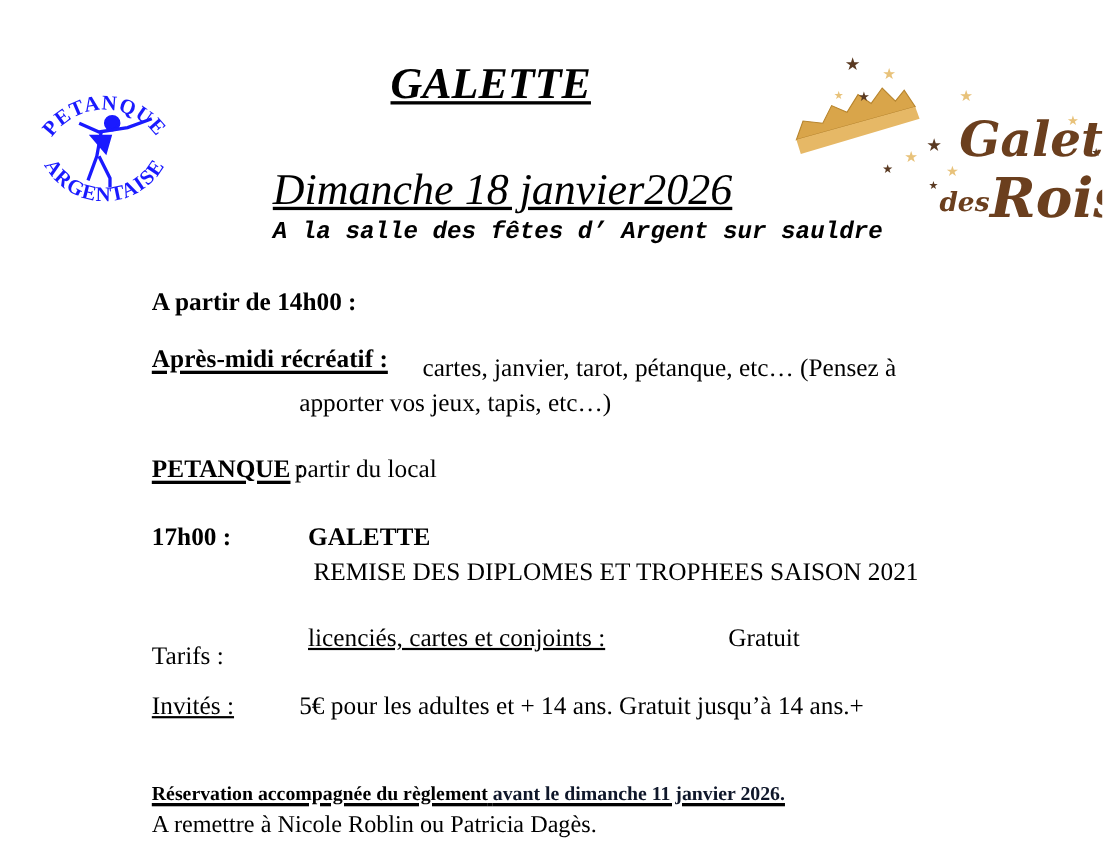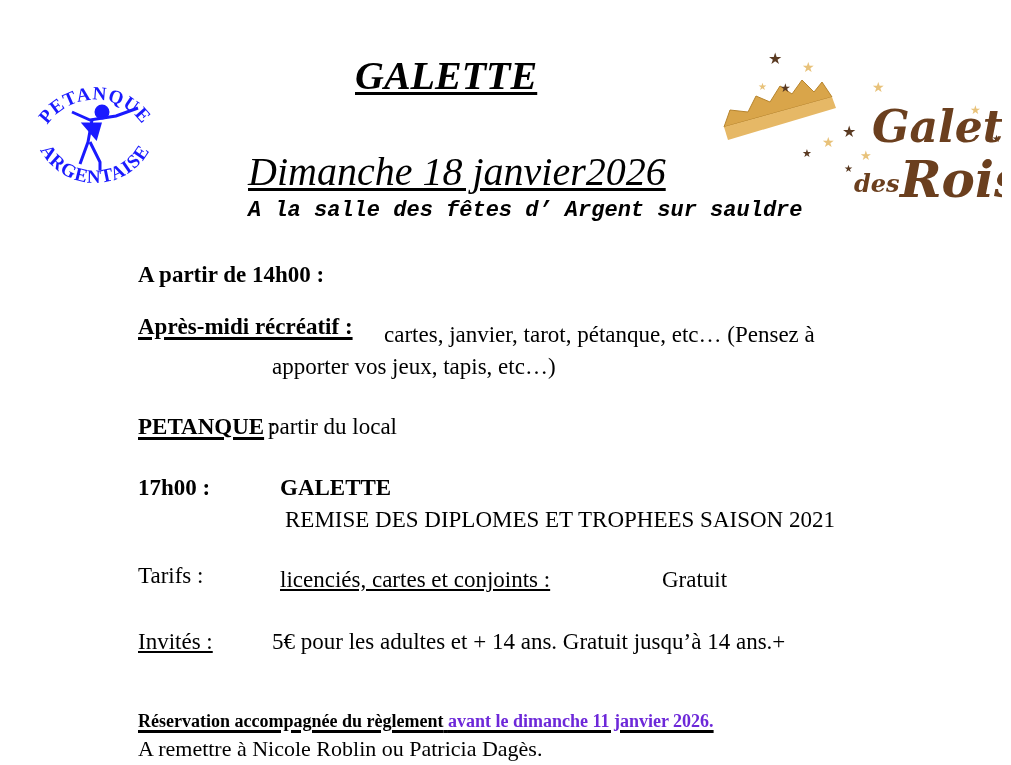--- a/index.html
+++ b/index.html
@@ -19,28 +19,28 @@
     .body-text { font-size: 23px; }
     #start { left: 138px; top: 262px; font-weight: bold; }
     #activity-label { left: 138px; top: 314px; font-weight: bold; }
     #activity-text { left: 384px; top: 322px; }
     #activity-cont { left: 272px; top: 354px; text-align: right; }
     #bar-label { left: 138px; top: 414px; font-weight: bold; }
     #bar-text { left: 268px; top: 414px; }
     #time-label { left: 138px; top: 475px; font-weight: bold; }
     #galette-label { left: 280px; top: 475px; font-weight: bold; }
     #remise { left: 285px; top: 507px; }
-    #tarifs-label { left: 138px; top: 563px; text-align: center; }
+    #tarifs-label { left: 138px; top: 584px; text-align: center; }
     #tarifs-who { left: 280px; top: 567px; }
     #tarifs-price { left: 662px; top: 567px; }
     #invites-label { left: 138px; top: 629px; }
     #invites-text { left: 272px; top: 629px; }
 
     #reservation { left: 138px; top: 711px; font-size: 18px; font-weight: bold; }
-    #reservation .red { color: #6d28d9; }
+    #reservation .red { color: #0f172a; }
     #remettre { left: 138px; top: 736px; font-size: 22px; }
   </style>
 </head>
 <body>
 
 <div id="logo-left" class="abs">
   <svg width="150" height="130" viewBox="0 0 150 130">
     <defs>
       <path id="arcTop" d="M 18 75 A 58 58 0 0 1 132 75"></path>
       <path id="arcBot" d="M 14 60 A 62 62 0 0 0 136 60"></path>

